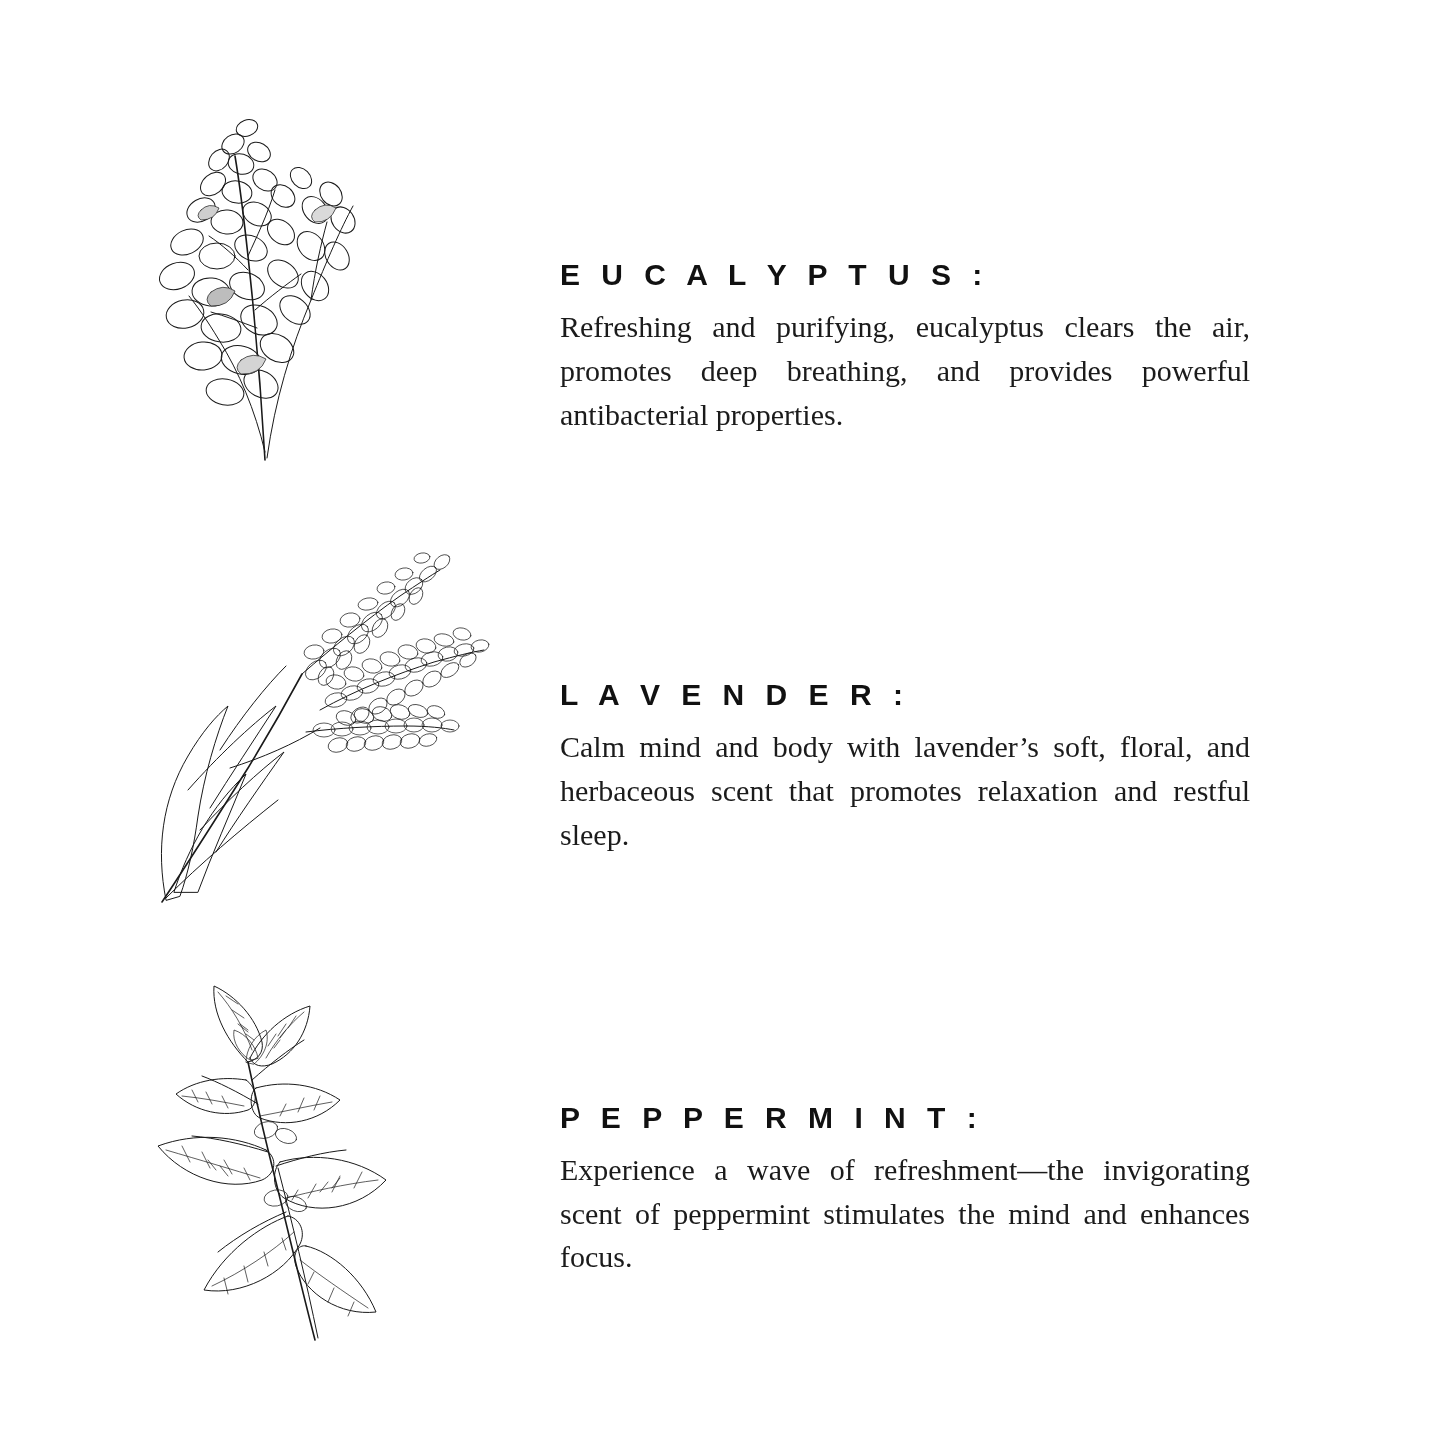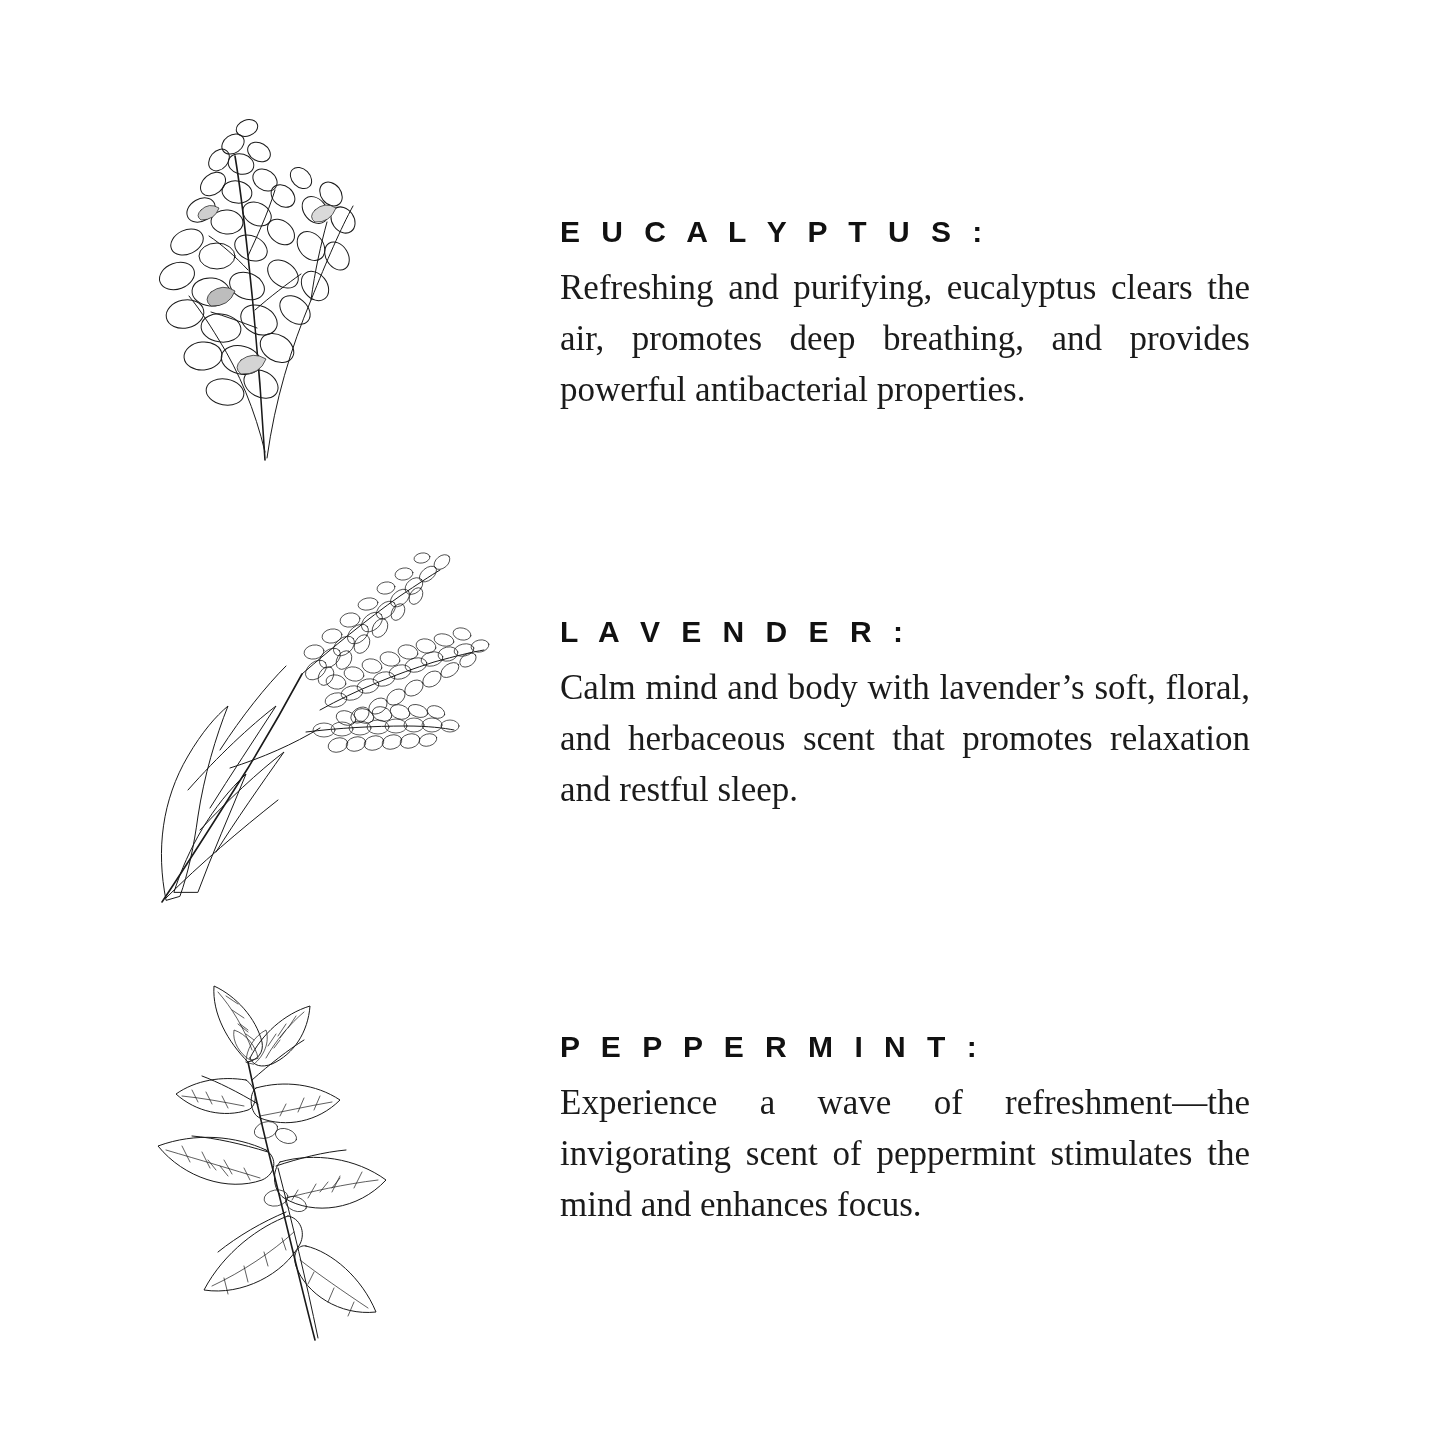--- a/index.html
+++ b/index.html
@@ -12,21 +12,21 @@
     width: 1445px;
     height: 1445px;
     background: #ffffff;
     font-family: "Liberation Serif", serif;
     color: #1a1a1a;
     overflow: hidden;
   }
   .row {
     position: absolute;
     display: flex;
-    align-items: flex-start;
+    align-items: center;
     left: 0;
     width: 1445px;
   }
   .illus {
     width: 560px;
     flex: 0 0 560px;
     display: flex;
     justify-content: center;
     align-items: flex-start;
   }
@@ -41,21 +41,21 @@
     font-family: "Liberation Sans", sans-serif;
     font-weight: 700;
     font-size: 30px;
     letter-spacing: 6.5px;
     color: #111111;
     margin: 0 0 14px 0;
     line-height: 1.1;
   }
   .herb-desc {
     font-family: "Liberation Serif", serif;
-    font-size: 35px;
+    font-size: 30px;
     line-height: 1.46;
     color: #1b1b1b;
     margin: 0;
     text-align: justify;
     text-justify: inter-word;
     max-width: 690px;
   }
 
   
   #row-eucalyptus { top: 60px; }

